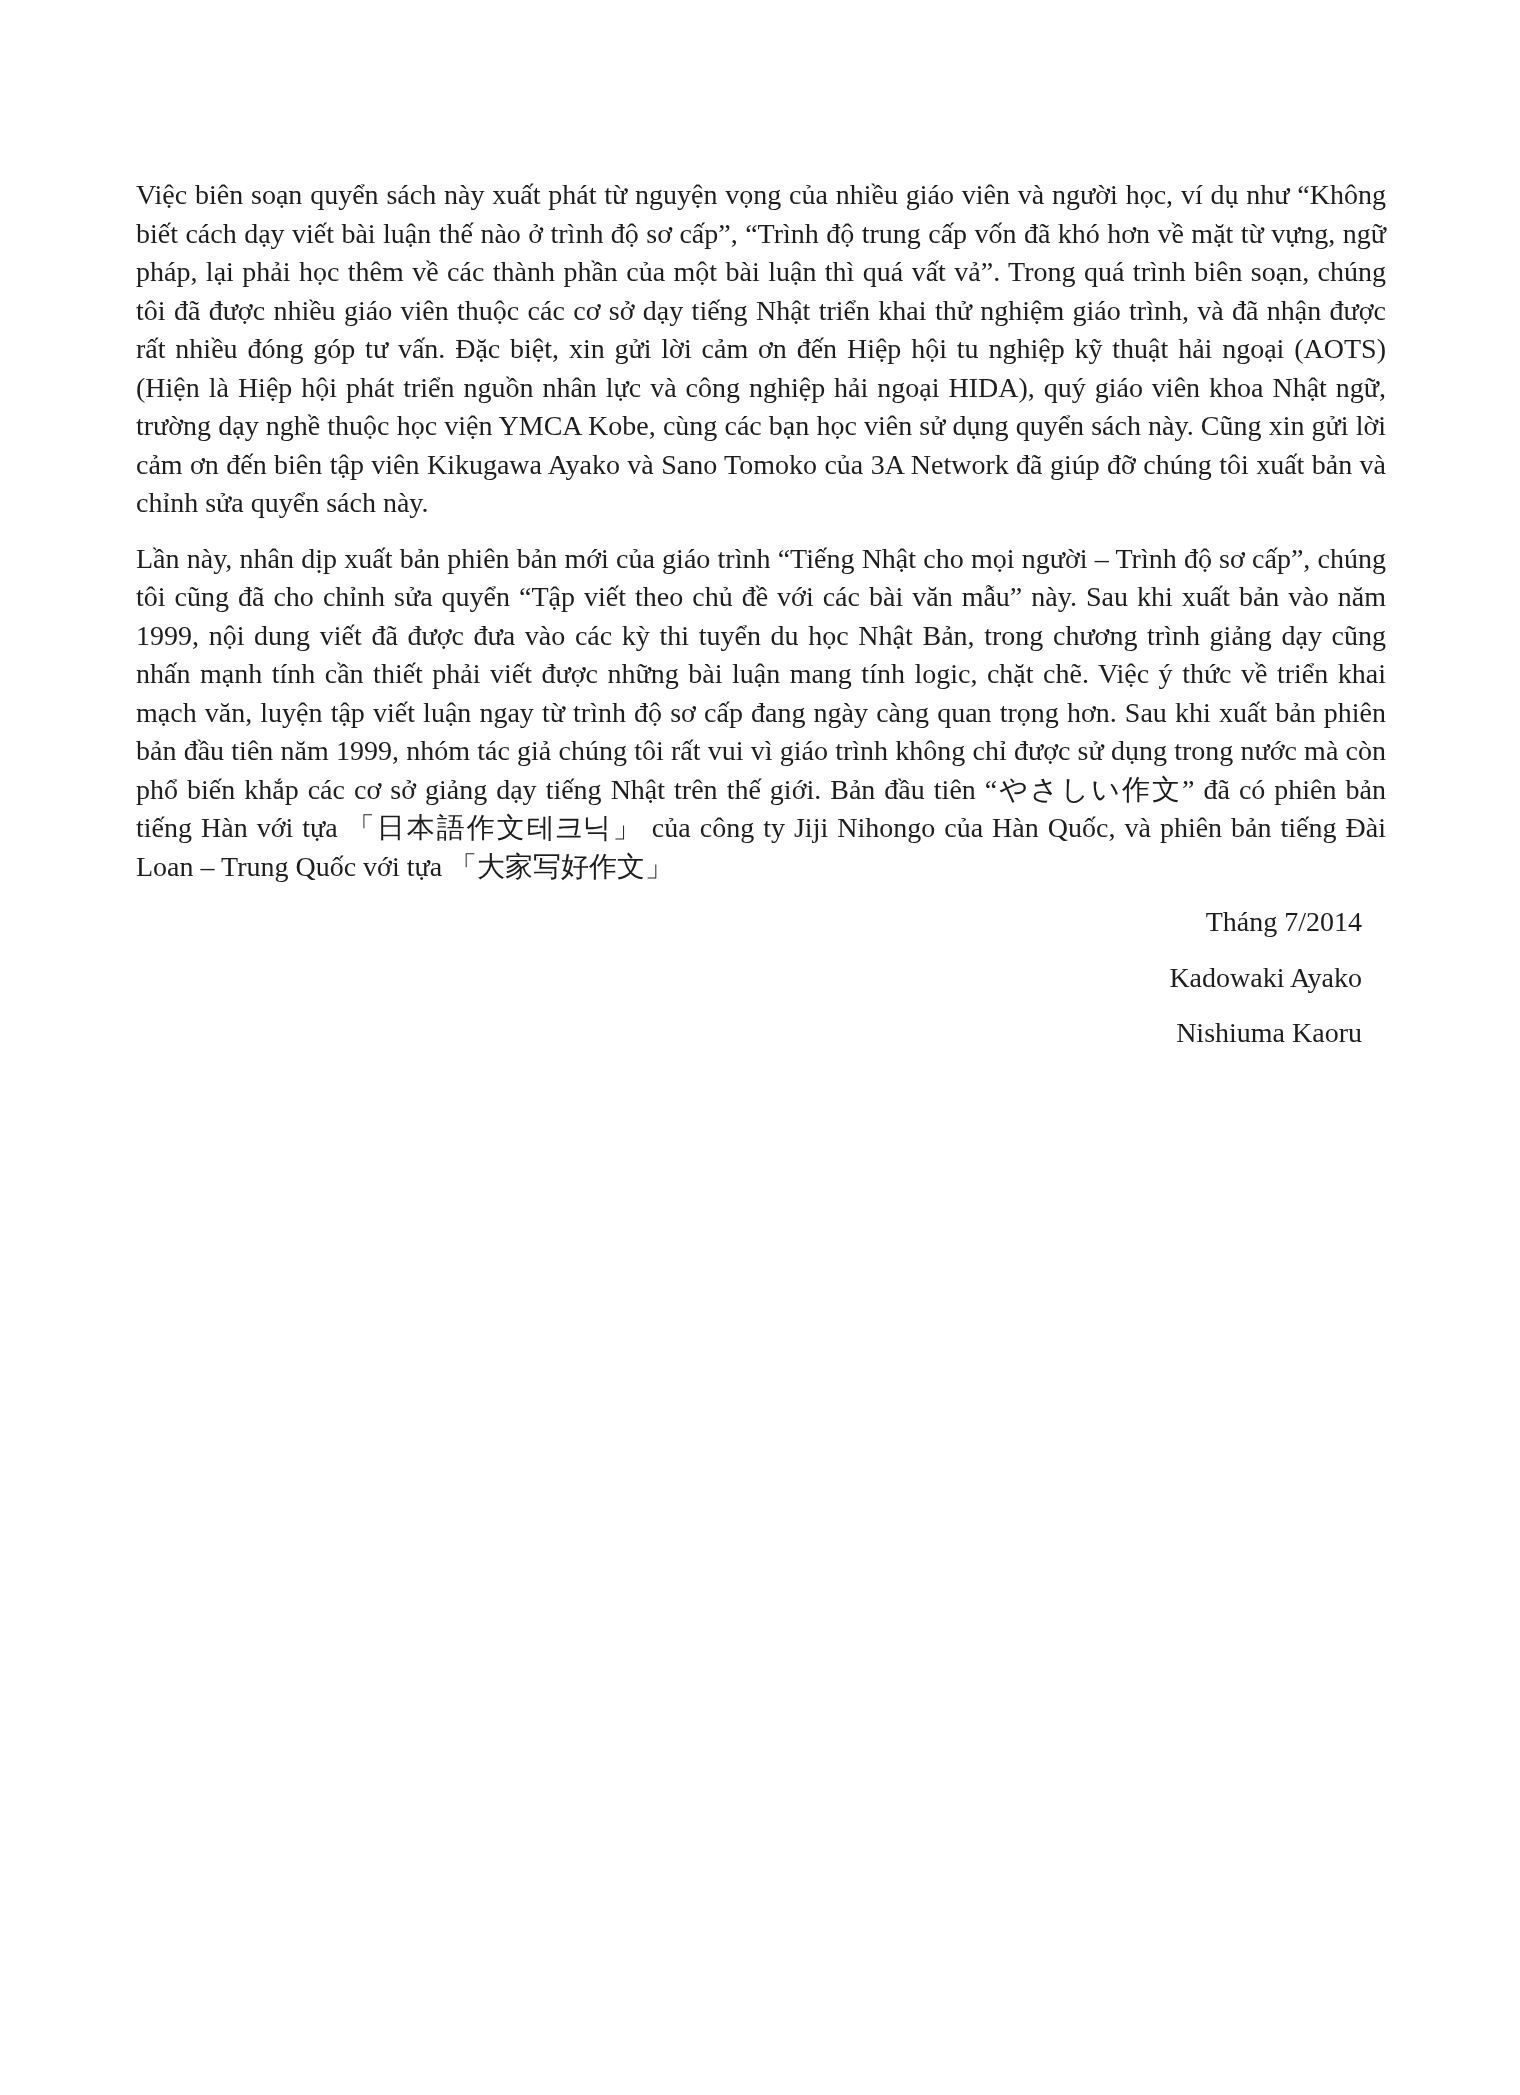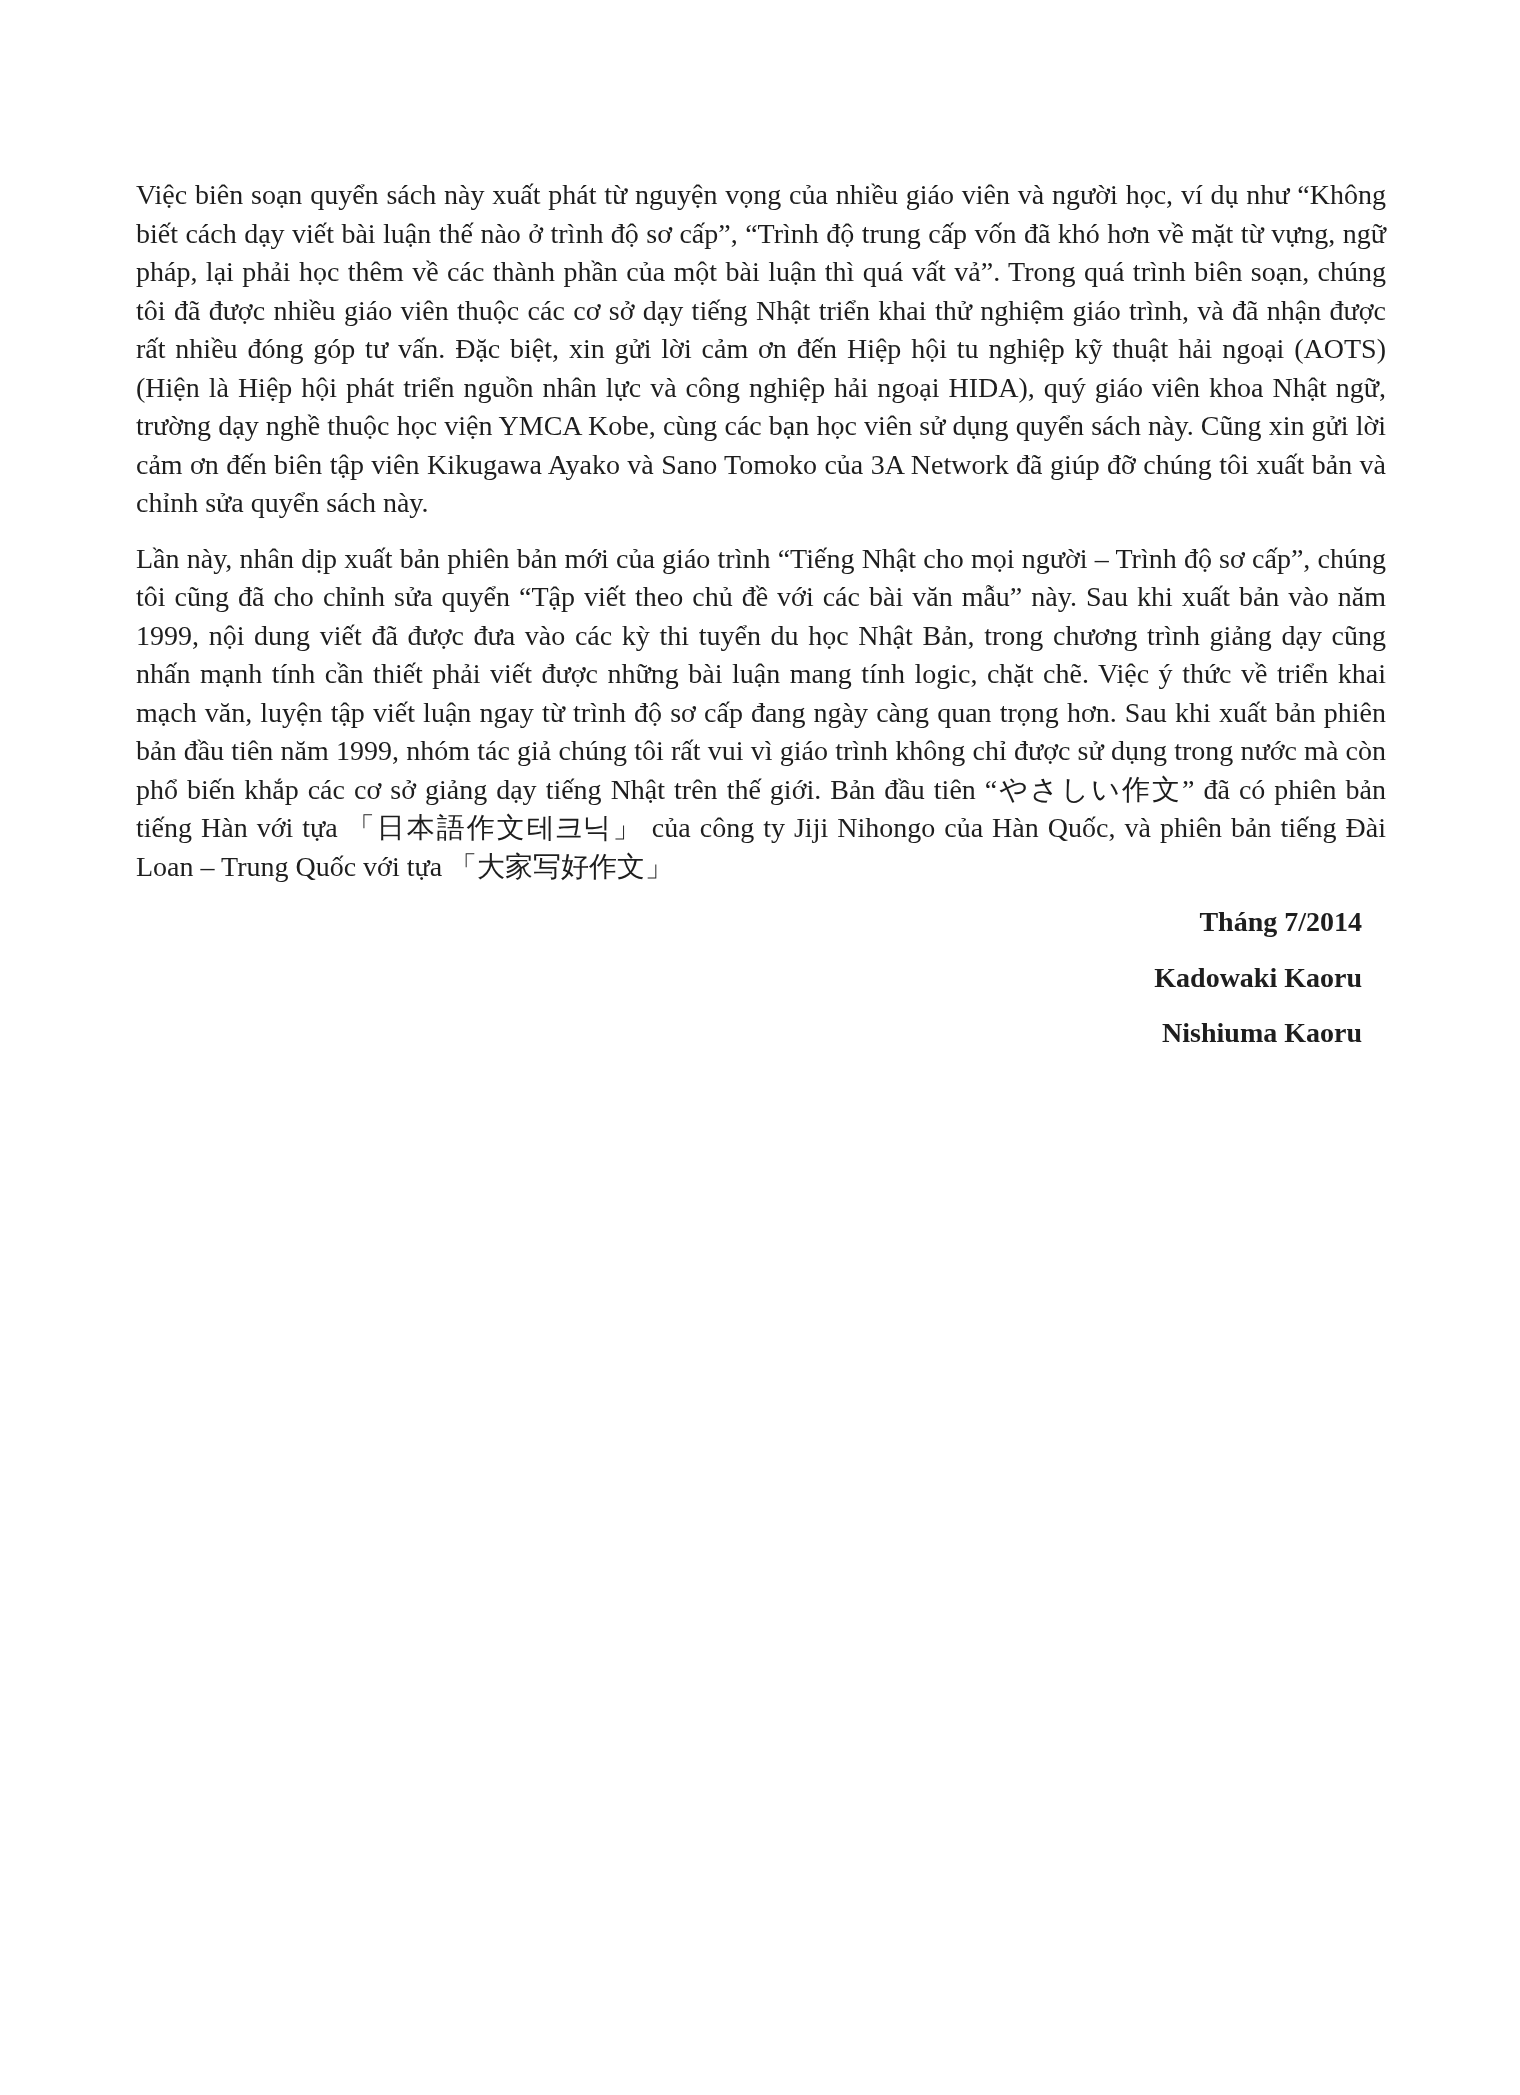--- a/index.html
+++ b/index.html
@@ -29,21 +29,20 @@
     text-align: justify;
     text-justify: inter-word;
   }
   .signature {
     margin-top: 6px;
     padding-right: 24px;
     text-align: right;
   }
   .sig-line {
     margin: 16px 0 17px 0;
-    font-weight: bold;
   }
   .footnote {
     position: absolute;
     top: 1844px;
     left: 132px;
     width: 1250px;
     font-size: 28px;
     line-height: 38.5px;
   }
   .footnote .marker {
@@ -68,21 +67,21 @@
 
   <div class="content">
 
     <p class="para">Việc biên soạn quyển sách này xuất phát từ nguyện vọng của nhiều giáo viên và người học, ví dụ như “Không biết cách dạy viết bài luận thế nào ở trình độ sơ cấp”, “Trình độ trung cấp vốn đã khó hơn về mặt từ vựng, ngữ pháp, lại phải học thêm về các thành phần của một bài luận thì quá vất vả”. Trong quá trình biên soạn, chúng tôi đã được nhiều giáo viên thuộc các cơ sở dạy tiếng Nhật triển khai thử nghiệm giáo trình, và đã nhận được rất nhiều đóng góp tư vấn. Đặc biệt, xin gửi lời cảm ơn đến Hiệp hội tu nghiệp kỹ thuật hải ngoại (AOTS) (Hiện là Hiệp hội phát triển nguồn nhân lực và công nghiệp hải ngoại HIDA), quý giáo viên khoa Nhật ngữ, trường dạy nghề thuộc học viện YMCA Kobe, cùng các bạn học viên sử dụng quyển sách này. Cũng xin gửi lời cảm ơn đến biên tập viên Kikugawa Ayako và Sano Tomoko của 3A Network đã giúp đỡ chúng tôi xuất bản và chỉnh sửa quyển sách này.</p>
 
     <p class="para">Lần này, nhân dịp xuất bản phiên bản mới của giáo trình “Tiếng Nhật cho mọi người – Trình độ sơ cấp”, chúng tôi cũng đã cho chỉnh sửa quyển “Tập viết theo chủ đề với các bài văn mẫu” này. Sau khi xuất bản vào năm 1999, nội dung viết đã được đưa vào các kỳ thi tuyển du học Nhật Bản, trong chương trình giảng dạy cũng nhấn mạnh tính cần thiết phải viết được những bài luận mang tính logic, chặt chẽ. Việc ý thức về triển khai mạch văn, luyện tập viết luận ngay từ trình độ sơ cấp đang ngày càng quan trọng hơn. Sau khi xuất bản phiên bản đầu tiên năm 1999, nhóm tác giả chúng tôi rất vui vì giáo trình không chỉ được sử dụng trong nước mà còn phổ biến khắp các cơ sở giảng dạy tiếng Nhật trên thế giới. Bản đầu tiên “やさしい作文” đã có phiên bản tiếng Hàn với tựa 「日本語作文테크닉」 của công ty Jiji Nihongo của Hàn Quốc, và phiên bản tiếng Đài Loan – Trung Quốc với tựa 「大家写好作文」</p>
 
 
     <div class="signature">
       <p class="sig-line">Tháng 7/2014</p>
-      <p class="sig-line">Kadowaki Kaoru</p>
+      <p class="sig-line">Kadowaki Ayako</p>
       <p class="sig-line">Nishiuma Kaoru</p>
     </div>
 
   </div>
 
   <div class="footnote">
     <span class="marker">※</span><span>Nội dung này nói về phiên bản phát hành trong nước Nhật.</span>
   </div>
 
   <div class="page-number">8</div>

